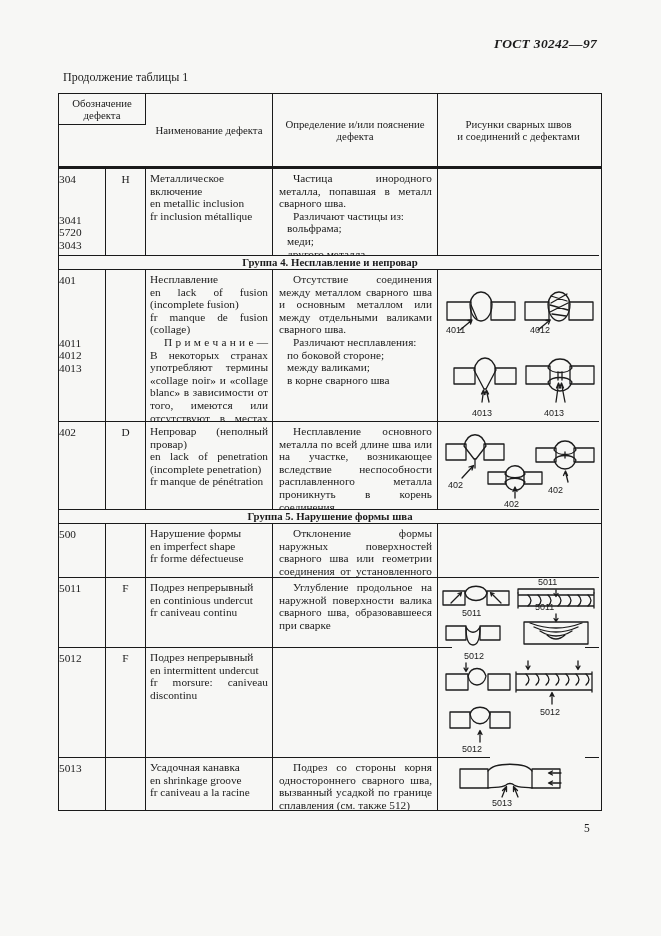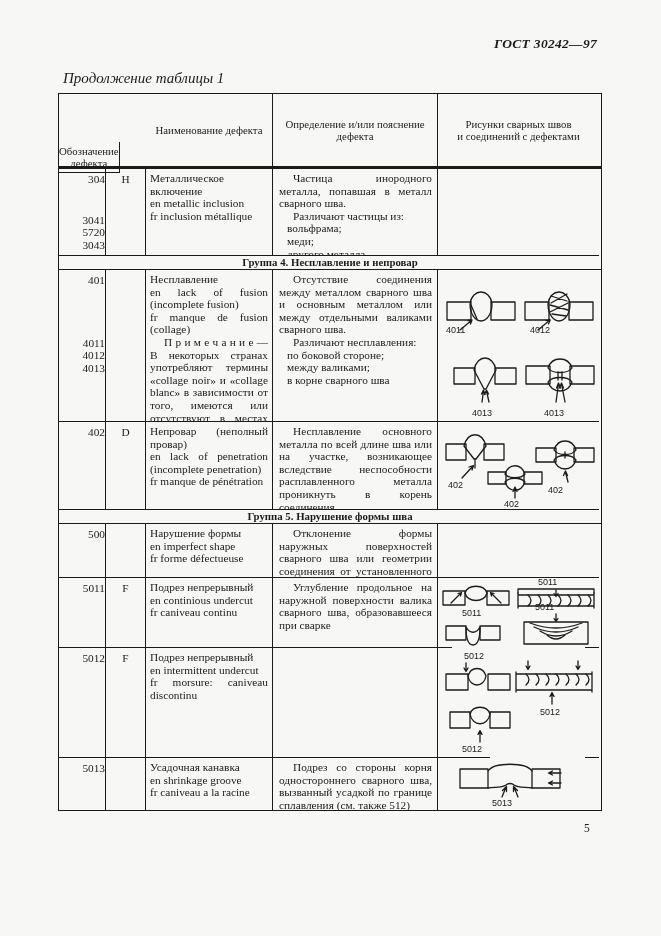--- a/index.html
+++ b/index.html
@@ -1,41 +1,41 @@
 <!DOCTYPE html>
 <html><head>
 <meta charset="utf-8">
 <style>
   html,body{margin:0;padding:0;}
   body{width:661px;height:936px;position:relative;background:#f7f7f5;
        font-family:"Liberation Serif","DejaVu Serif",serif;color:#1b1b1b;
        -webkit-font-smoothing:antialiased;}
   .abs{position:absolute;}
   #gost{top:36px;right:64px;font-weight:bold;font-size:13.5px;letter-spacing:.3px;font-style:italic;}
-  #caption{top:70px;left:63px;font-style:italic;font-size:15px;}
+  #caption{top:70px;left:63px;font-size:12px;}
   #pagenum{top:822px;left:584px;font-size:11.5px;}
 
   
   #tbl{top:93px;left:58px;width:542px;border:1px solid #1a1a1a;background:#f7f7f5;}
   .row{display:flex;}
   .cell{box-sizing:border-box;border-right:1px solid #1a1a1a;border-bottom:1px solid #1a1a1a;
         font-size:11.3px;line-height:12.6px;overflow:hidden;position:relative;}
-  .c1{width:47px;text-align:right;padding-top:4px;}
+  .c1{width:47px;text-align:left;padding-top:4px;}
   .c2{width:40px;text-align:center;padding-top:4px;}
   .c3{width:127px;padding:3px 4px;}
   .c4{width:165px;padding:3px 5px 3px 6px;}
   .c5{width:161px;border-right:none;}
   .last .cell{border-bottom:none;}
 
   
   .hdr .hcell{display:flex;align-items:center;justify-content:center;text-align:center;
         font-size:10.8px;line-height:12.2px;white-space:pre-line;box-sizing:border-box;
         border-right:1px solid #1a1a1a;}
   .hdr{display:flex;height:72px;border-bottom:3px solid #1a1a1a;}
-  .hleft{width:87px;display:flex;flex-direction:row;box-sizing:border-box;margin-top:48px;}
+  .hleft{width:87px;display:flex;flex-direction:column;box-sizing:border-box;}
   .htop{height:31px;border-bottom:1px solid #1a1a1a;}
   .hbot{flex:1;display:flex;}
   .hc1{width:47px;}
   .hc2{width:40px;}
   .hc3{width:127px;}
   .hc4{width:165px;}
   .hc5{width:161px;border-right:none !important;}
 
   .group{display:block;height:13px;border-bottom:1px solid #1a1a1a;text-align:center;
          font-weight:bold;font-size:10.8px;line-height:12.5px;}

